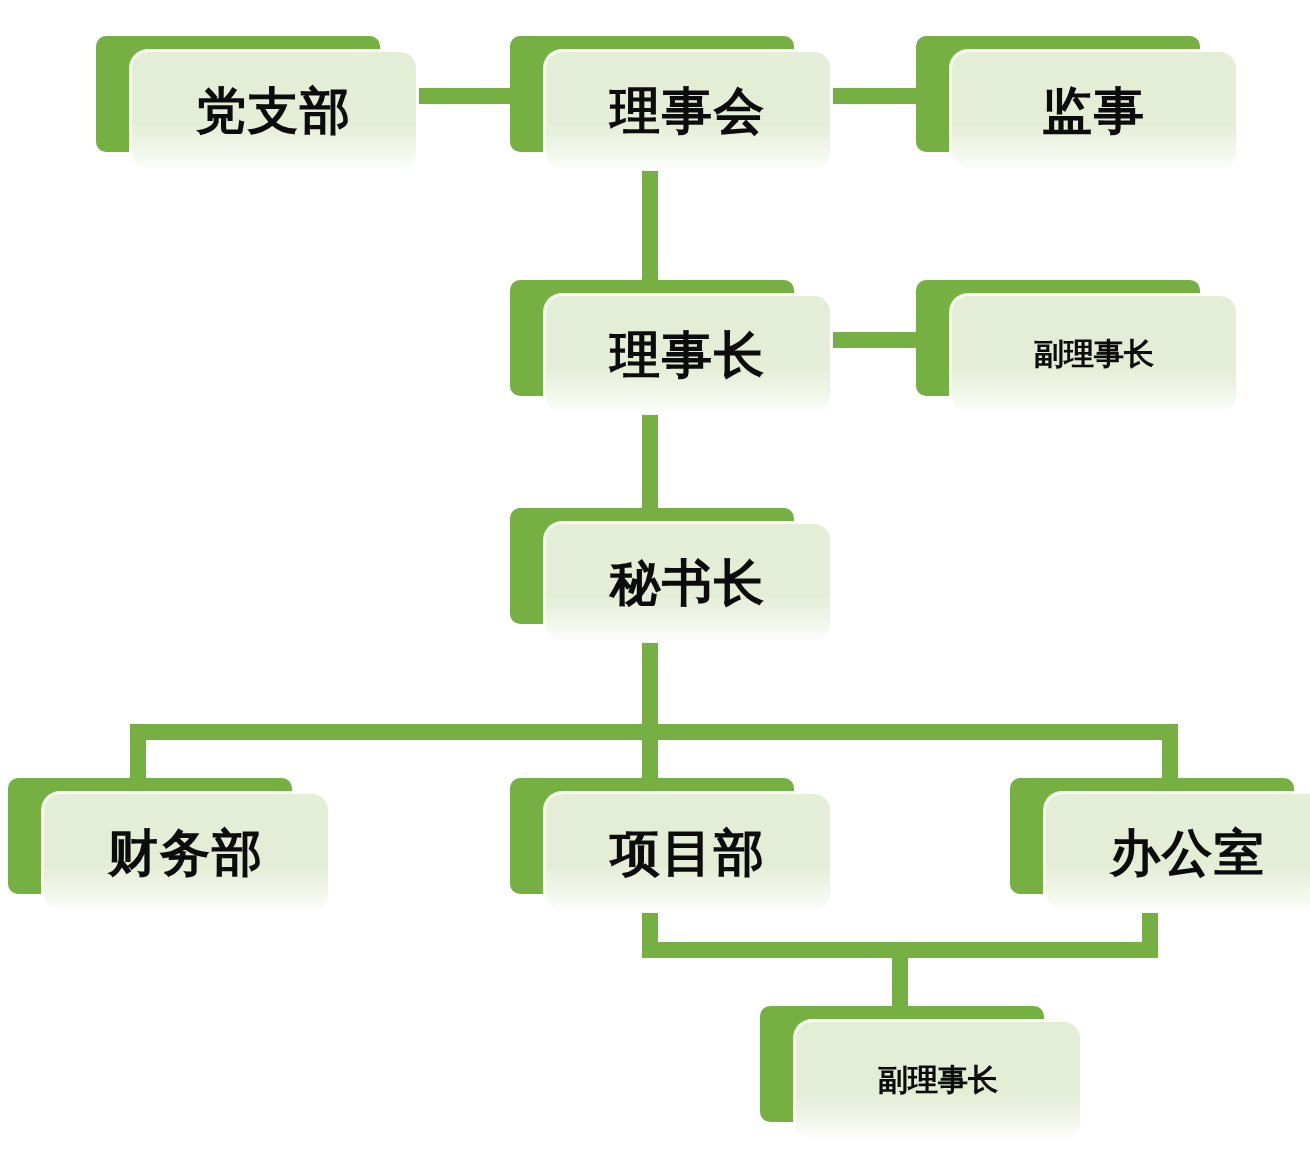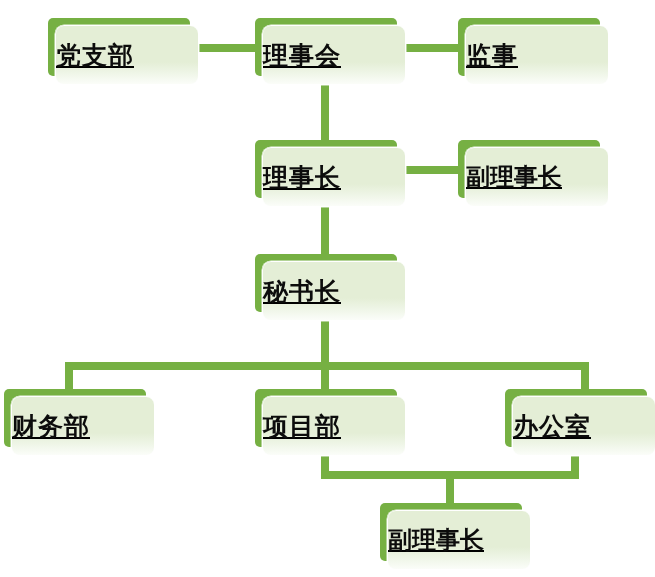--- a/index.html
+++ b/index.html
@@ -34,47 +34,47 @@
     position: absolute;
     left: 0;
     top: 0;
     width: 142px;
     height: 58px;
     background: #76b043;
     border-radius: 5px;
   }
   .node-card {
     position: absolute;
-    left: 7px;
+    left: 17px;
     top: 7px;
     width: 142px;
     height: 58px;
     border-radius: 9px;
     border: 1.5px solid #ffffff;
     background: linear-gradient(to bottom,
                 #e4eed6 0%,
                 #e4eed6 62%,
                 #eef5e6 80%,
                 #fbfdf9 100%);
     box-shadow: 0 0 0 0.5px rgba(255,255,255,0.9);
     display: flex;
     align-items: center;
-    text-decoration: underline;
+    justify-content: center;
   }
   .node-label {
     font-size: 25px;
     font-weight: bold;
     color: #0c0c0c;
     letter-spacing: 1px;
     line-height: 1;
     white-space: nowrap;
     font-family: "DejaVu Sans", "Liberation Sans", sans-serif;
   }
   .node-label.small {
-    font-size: 24px;
+    font-size: 15px;
     letter-spacing: 0px;
   }
 </style>
 </head>
 <body>
 
 <div id="chart-root">
 
   <div class="conn" style="left:190px; top:44px; width:72px; height:8px;"></div>
 

